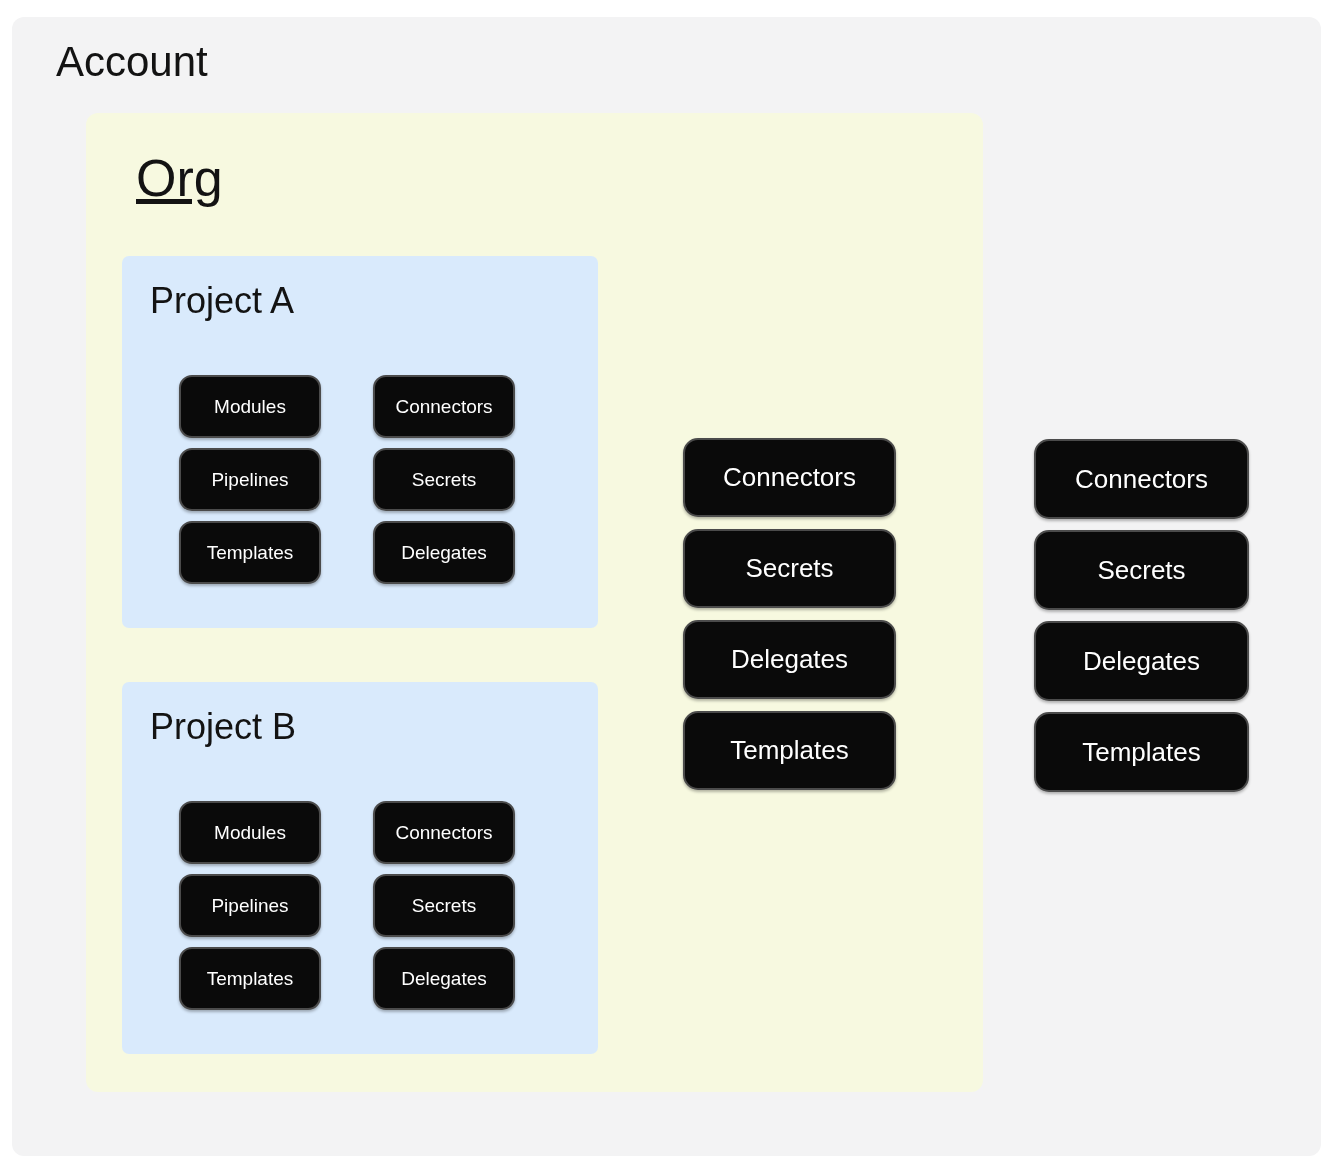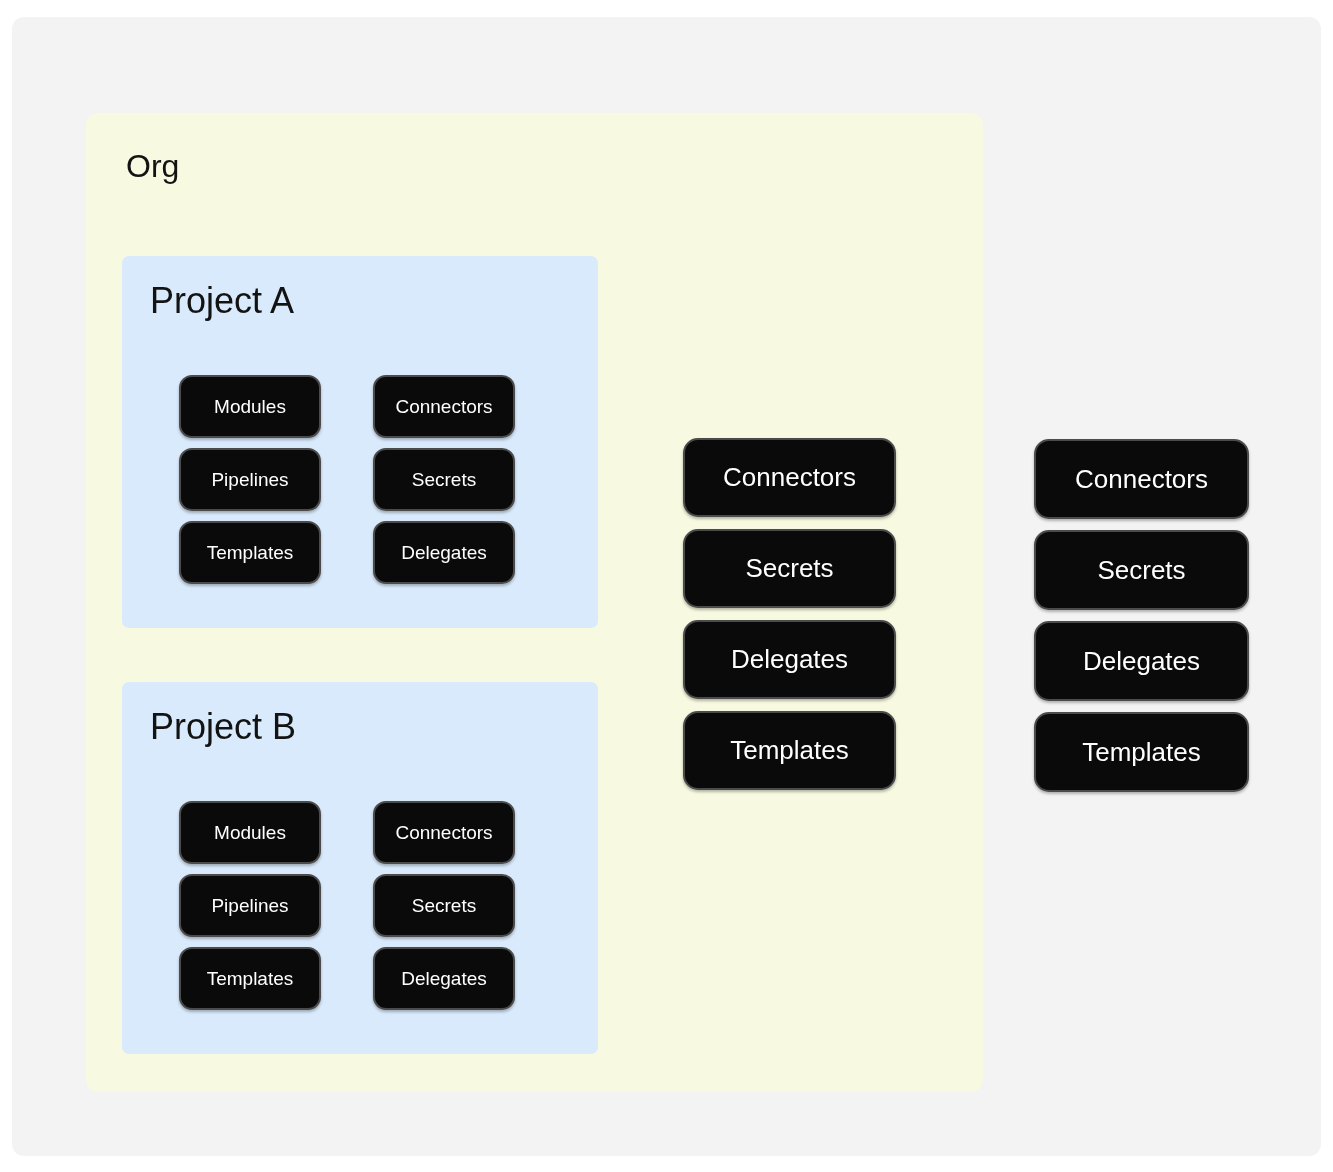--- a/index.html
+++ b/index.html
@@ -46,21 +46,21 @@
   .project--b { top: 569px; }
 
   
   .title {
     position: absolute;
     color: #131313;
     line-height: 1.2;
     white-space: nowrap;
   }
   .title--account { left: 44px; top: 20px; font-size: 42px; }
-  .title--org     { left: 40px; top: 34px; font-size: 32px; }
+  .title--org     { left: 50px; top: 34px; font-size: 52px; text-decoration: underline; }
   .title--project { left: 28px; top: 23px; font-size: 36px; }
 
   
   .node {
     box-sizing: border-box;
     background: #0a0a0a;
     border: 2.5px solid #4b4b4b;
     color: #ffffff;
     display: flex;
     align-items: center;
@@ -112,20 +112,21 @@
     top: 422px;
     display: flex;
     flex-direction: column;
     gap: 11px;
   }
 </style>
 </head>
 <body>
 
 <div class="account">
+  <div class="title title--account">Account</div>
 
   <div class="org">
     <div class="title title--org">Org</div>
 
     <div class="project project--a">
       <div class="title title--project">Project A</div>
       <div class="node-grid">
         <div class="node node--sm">Modules</div>
         <div class="node node--sm">Connectors</div>
         <div class="node node--sm">Pipelines</div>

